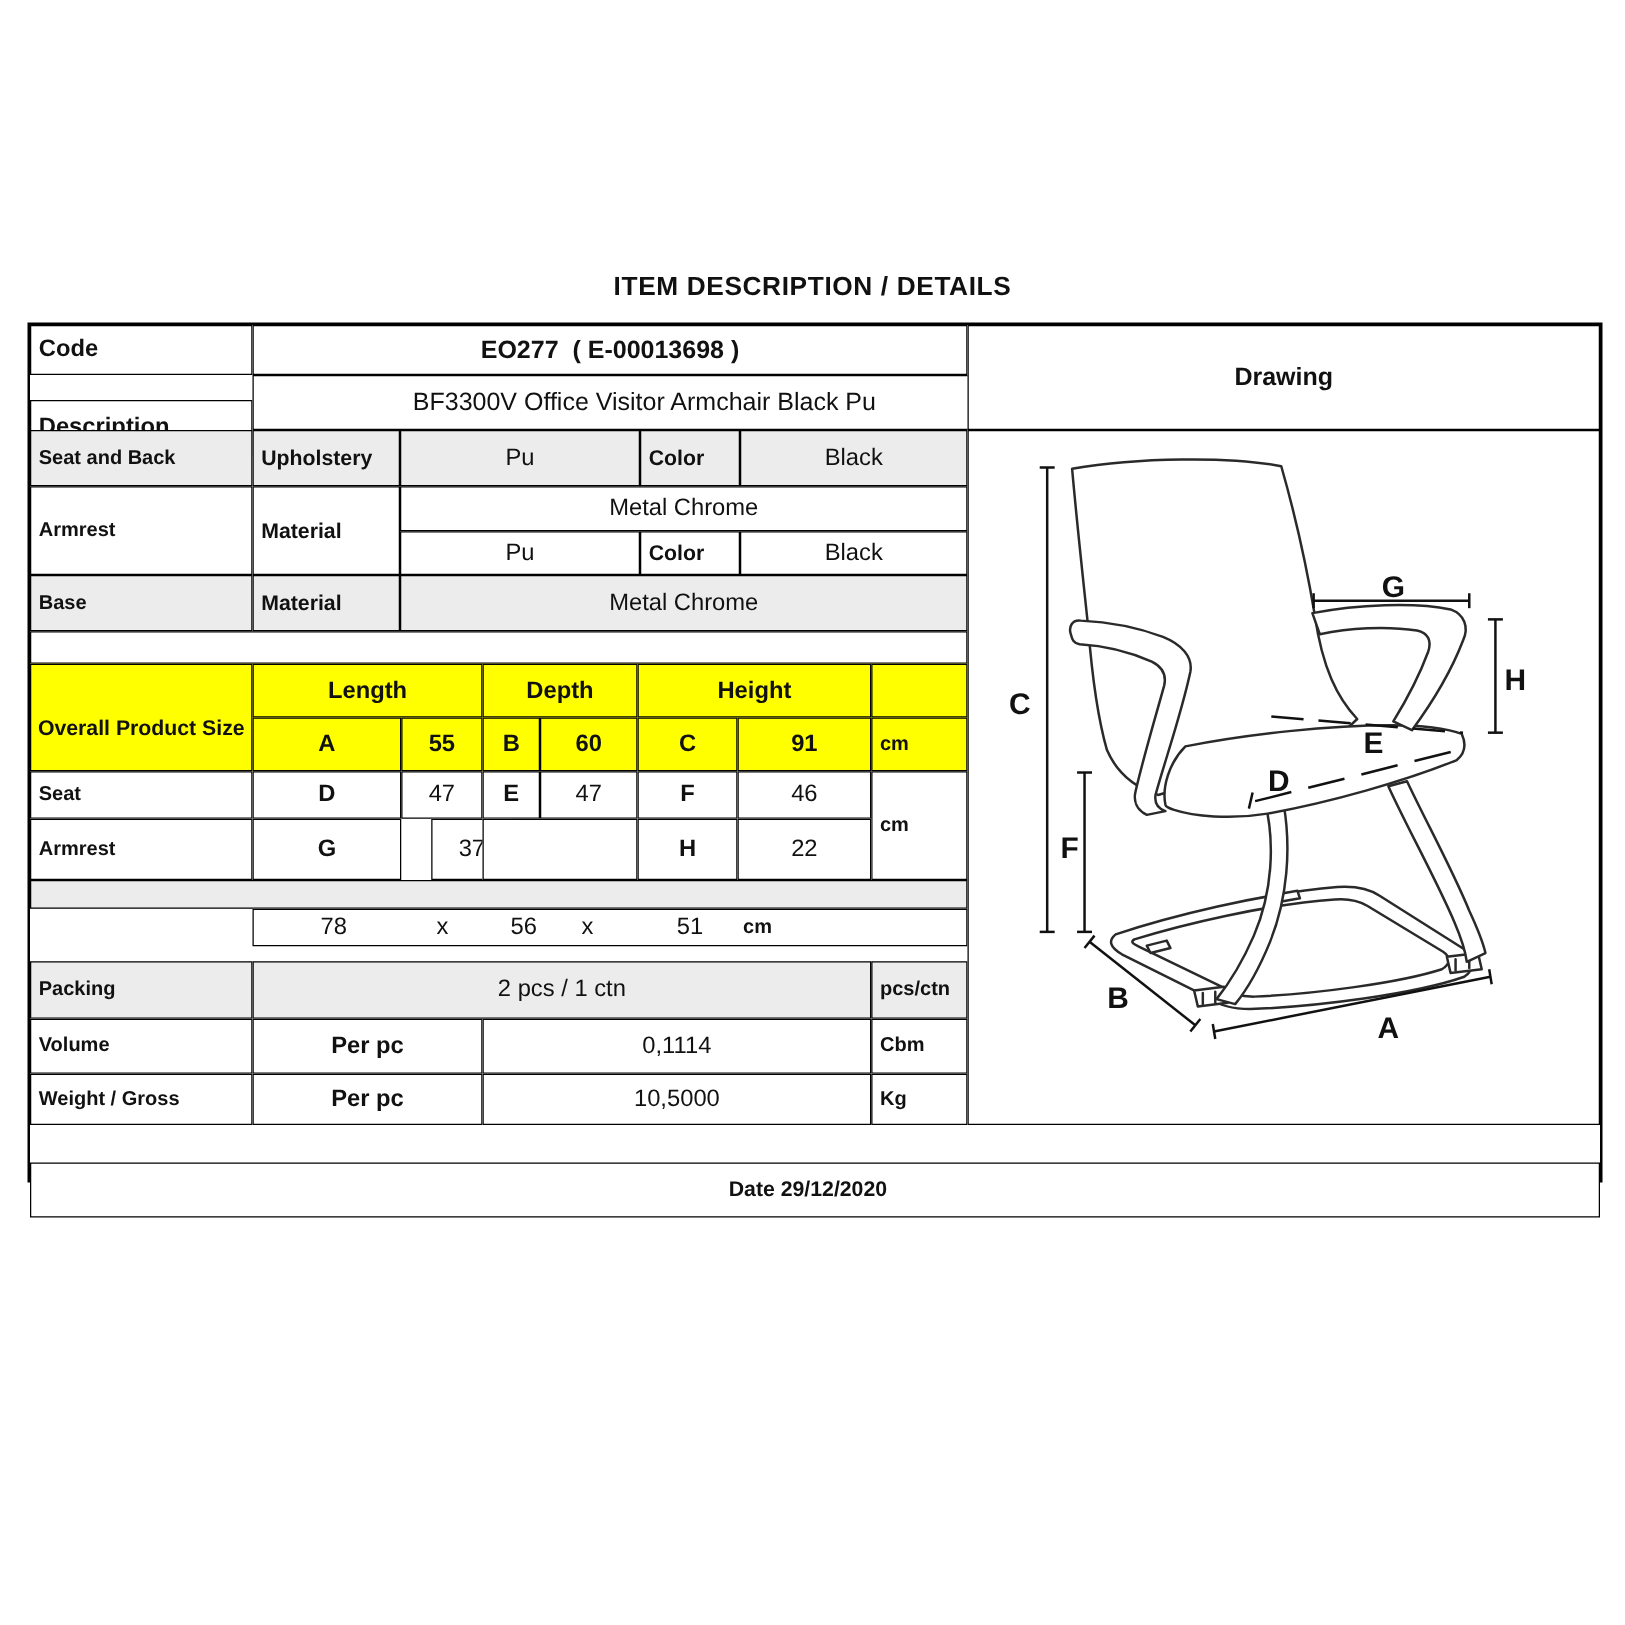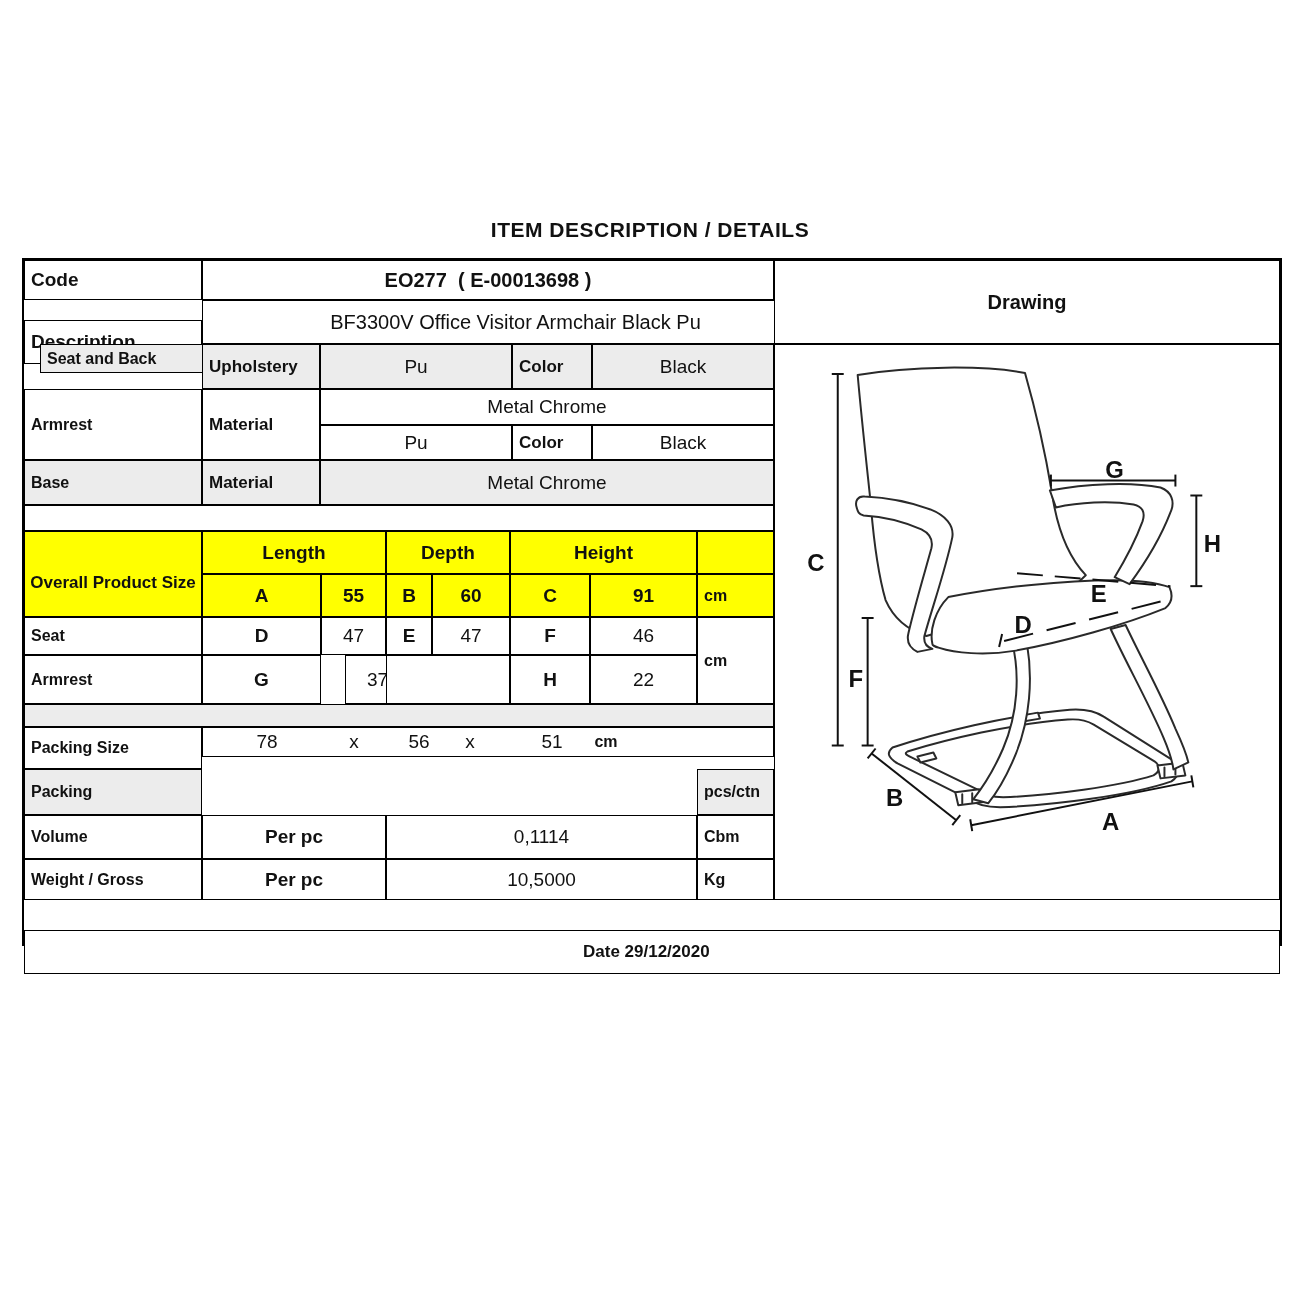--- a/index.html
+++ b/index.html
@@ -35,21 +35,21 @@
 
   <div class="title">ITEM DESCRIPTION / DETAILS</div>
 
   <div class="tbl">
 
     <div class="cell lbl fs19" style="left:0;top:0;width:178px;height:40px;">Code</div>
     <div class="cell ctr b fs20 pre" style="left:178px;top:0;width:572px;height:40px;">EO277  ( E-00013698 )</div>
     <div class="cell lbl fs19" style="left:0;top:40px;width:178px;height:44px;margin-top:20px;">Description</div>
     <div class="cell ctr fs20" style="left:178px;top:40px;width:627px;height:44px;">BF3300V Office Visitor Armchair Black Pu</div>
 
-    <div class="cell lbl gray" style="left:16px;top:84px;width:178px;height:29px;">Seat and Back</div>
+    <div class="cell lbl gray" style="left:0;top:84px;width:178px;height:45px;">Seat and Back</div>
     <div class="cell lbl gray fs17" style="left:178px;top:84px;width:118px;height:45px;">Upholstery</div>
     <div class="cell ctr gray fs19" style="left:296px;top:84px;width:192px;height:45px;">Pu</div>
     <div class="cell lbl gray fs17" style="left:488px;top:84px;width:80px;height:45px;">Color</div>
     <div class="cell ctr gray fs19" style="left:568px;top:84px;width:182px;height:45px;">Black</div>
 
     <div class="cell lbl" style="left:0;top:129px;width:178px;height:71px;">Armrest</div>
     <div class="cell lbl fs17" style="left:178px;top:129px;width:118px;height:71px;">Material</div>
     <div class="cell ctr fs19" style="left:296px;top:129px;width:454px;height:36px;">Metal Chrome</div>
     <div class="cell ctr fs19" style="left:296px;top:165px;width:192px;height:35px;">Pu</div>
     <div class="cell lbl fs17" style="left:488px;top:165px;width:80px;height:35px;">Color</div>
@@ -88,31 +88,31 @@
 
     <div class="cell lbl" style="left:0;top:395px;width:178px;height:49px;">Armrest</div>
     <div class="cell ctr b fs19" style="left:178px;top:395px;width:119px;height:49px;">G</div>
     <div class="cell ctr fs19" style="left:297px;top:395px;width:65px;height:49px;margin-left:24px;">37</div>
     <div class="cell" style="left:362px;top:395px;width:124px;height:49px;"></div>
     <div class="cell ctr b fs19" style="left:486px;top:395px;width:80px;height:49px;">H</div>
     <div class="cell ctr fs19" style="left:566px;top:395px;width:107px;height:49px;">22</div>
 
     <div class="cell gray" style="left:0;top:444px;width:750px;height:23px;"></div>
 
-    <div class="cell lbl" style="left:0;top:467px;width:178px;height:42px;">Packing Size</div>
     <div class="cell rel fs19" style="left:178px;top:467px;width:572px;height:30px;">
       <span class="pspan" style="left:64px;">78</span>
       <span class="pspan" style="left:151px;">x</span>
       <span class="pspan" style="left:216px;">56</span>
       <span class="pspan" style="left:267px;">x</span>
       <span class="pspan" style="left:349px;">51</span>
       <span class="pspan b" style="left:403px;font-size:16px;">cm</span>
     </div>
 
     <div class="cell lbl gray" style="left:0;top:509px;width:178px;height:46px;">Packing</div>
+    <div class="cell ctr gray fs19" style="left:178px;top:509px;width:495px;height:46px;">2 pcs / 1 ctn</div>
     <div class="cell lbl gray" style="left:673px;top:509px;width:77px;height:46px;">pcs/ctn</div>
 
     <div class="cell lbl" style="left:0;top:555px;width:178px;height:44px;">Volume</div>
     <div class="cell ctr b fs19" style="left:178px;top:555px;width:184px;height:44px;">Per pc</div>
     <div class="cell ctr fs19" style="left:362px;top:555px;width:311px;height:44px;">0,1114</div>
     <div class="cell lbl" style="left:673px;top:555px;width:77px;height:44px;">Cbm</div>
 
     <div class="cell lbl" style="left:0;top:599px;width:178px;height:41px;">Weight / Gross</div>
     <div class="cell ctr b fs19" style="left:178px;top:599px;width:184px;height:41px;">Per pc</div>
     <div class="cell ctr fs19" style="left:362px;top:599px;width:311px;height:41px;">10,5000</div>

